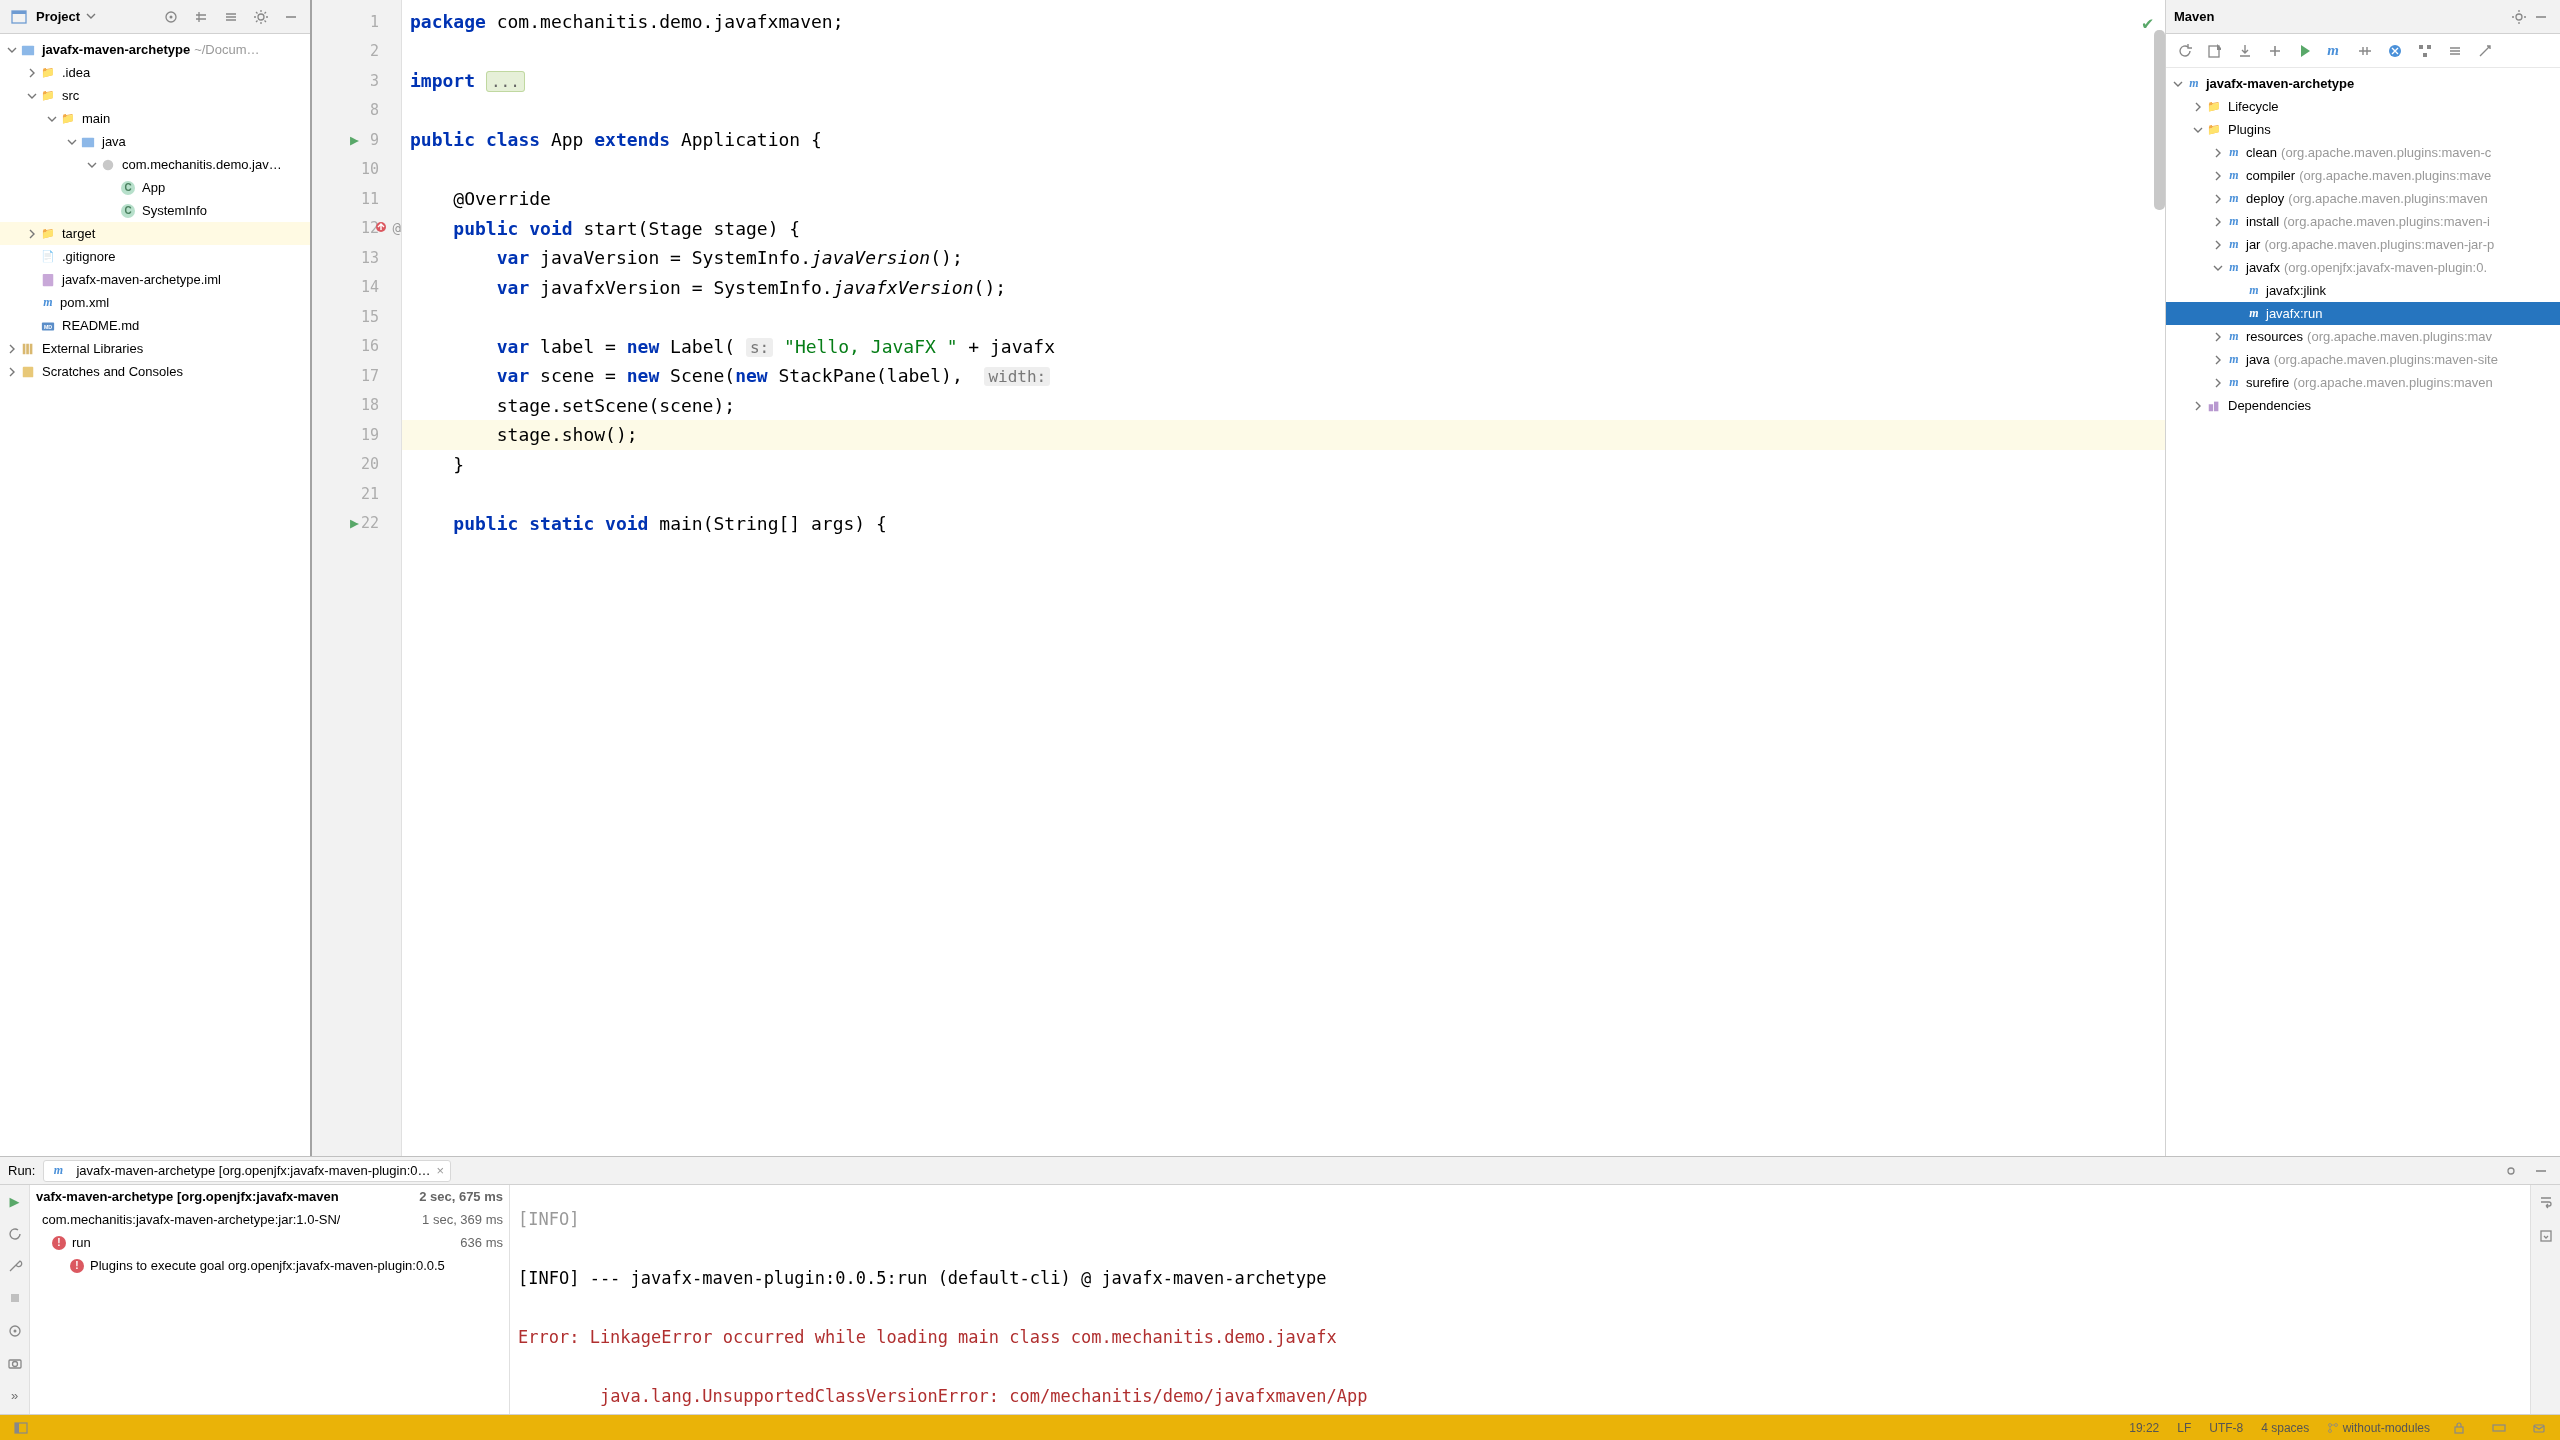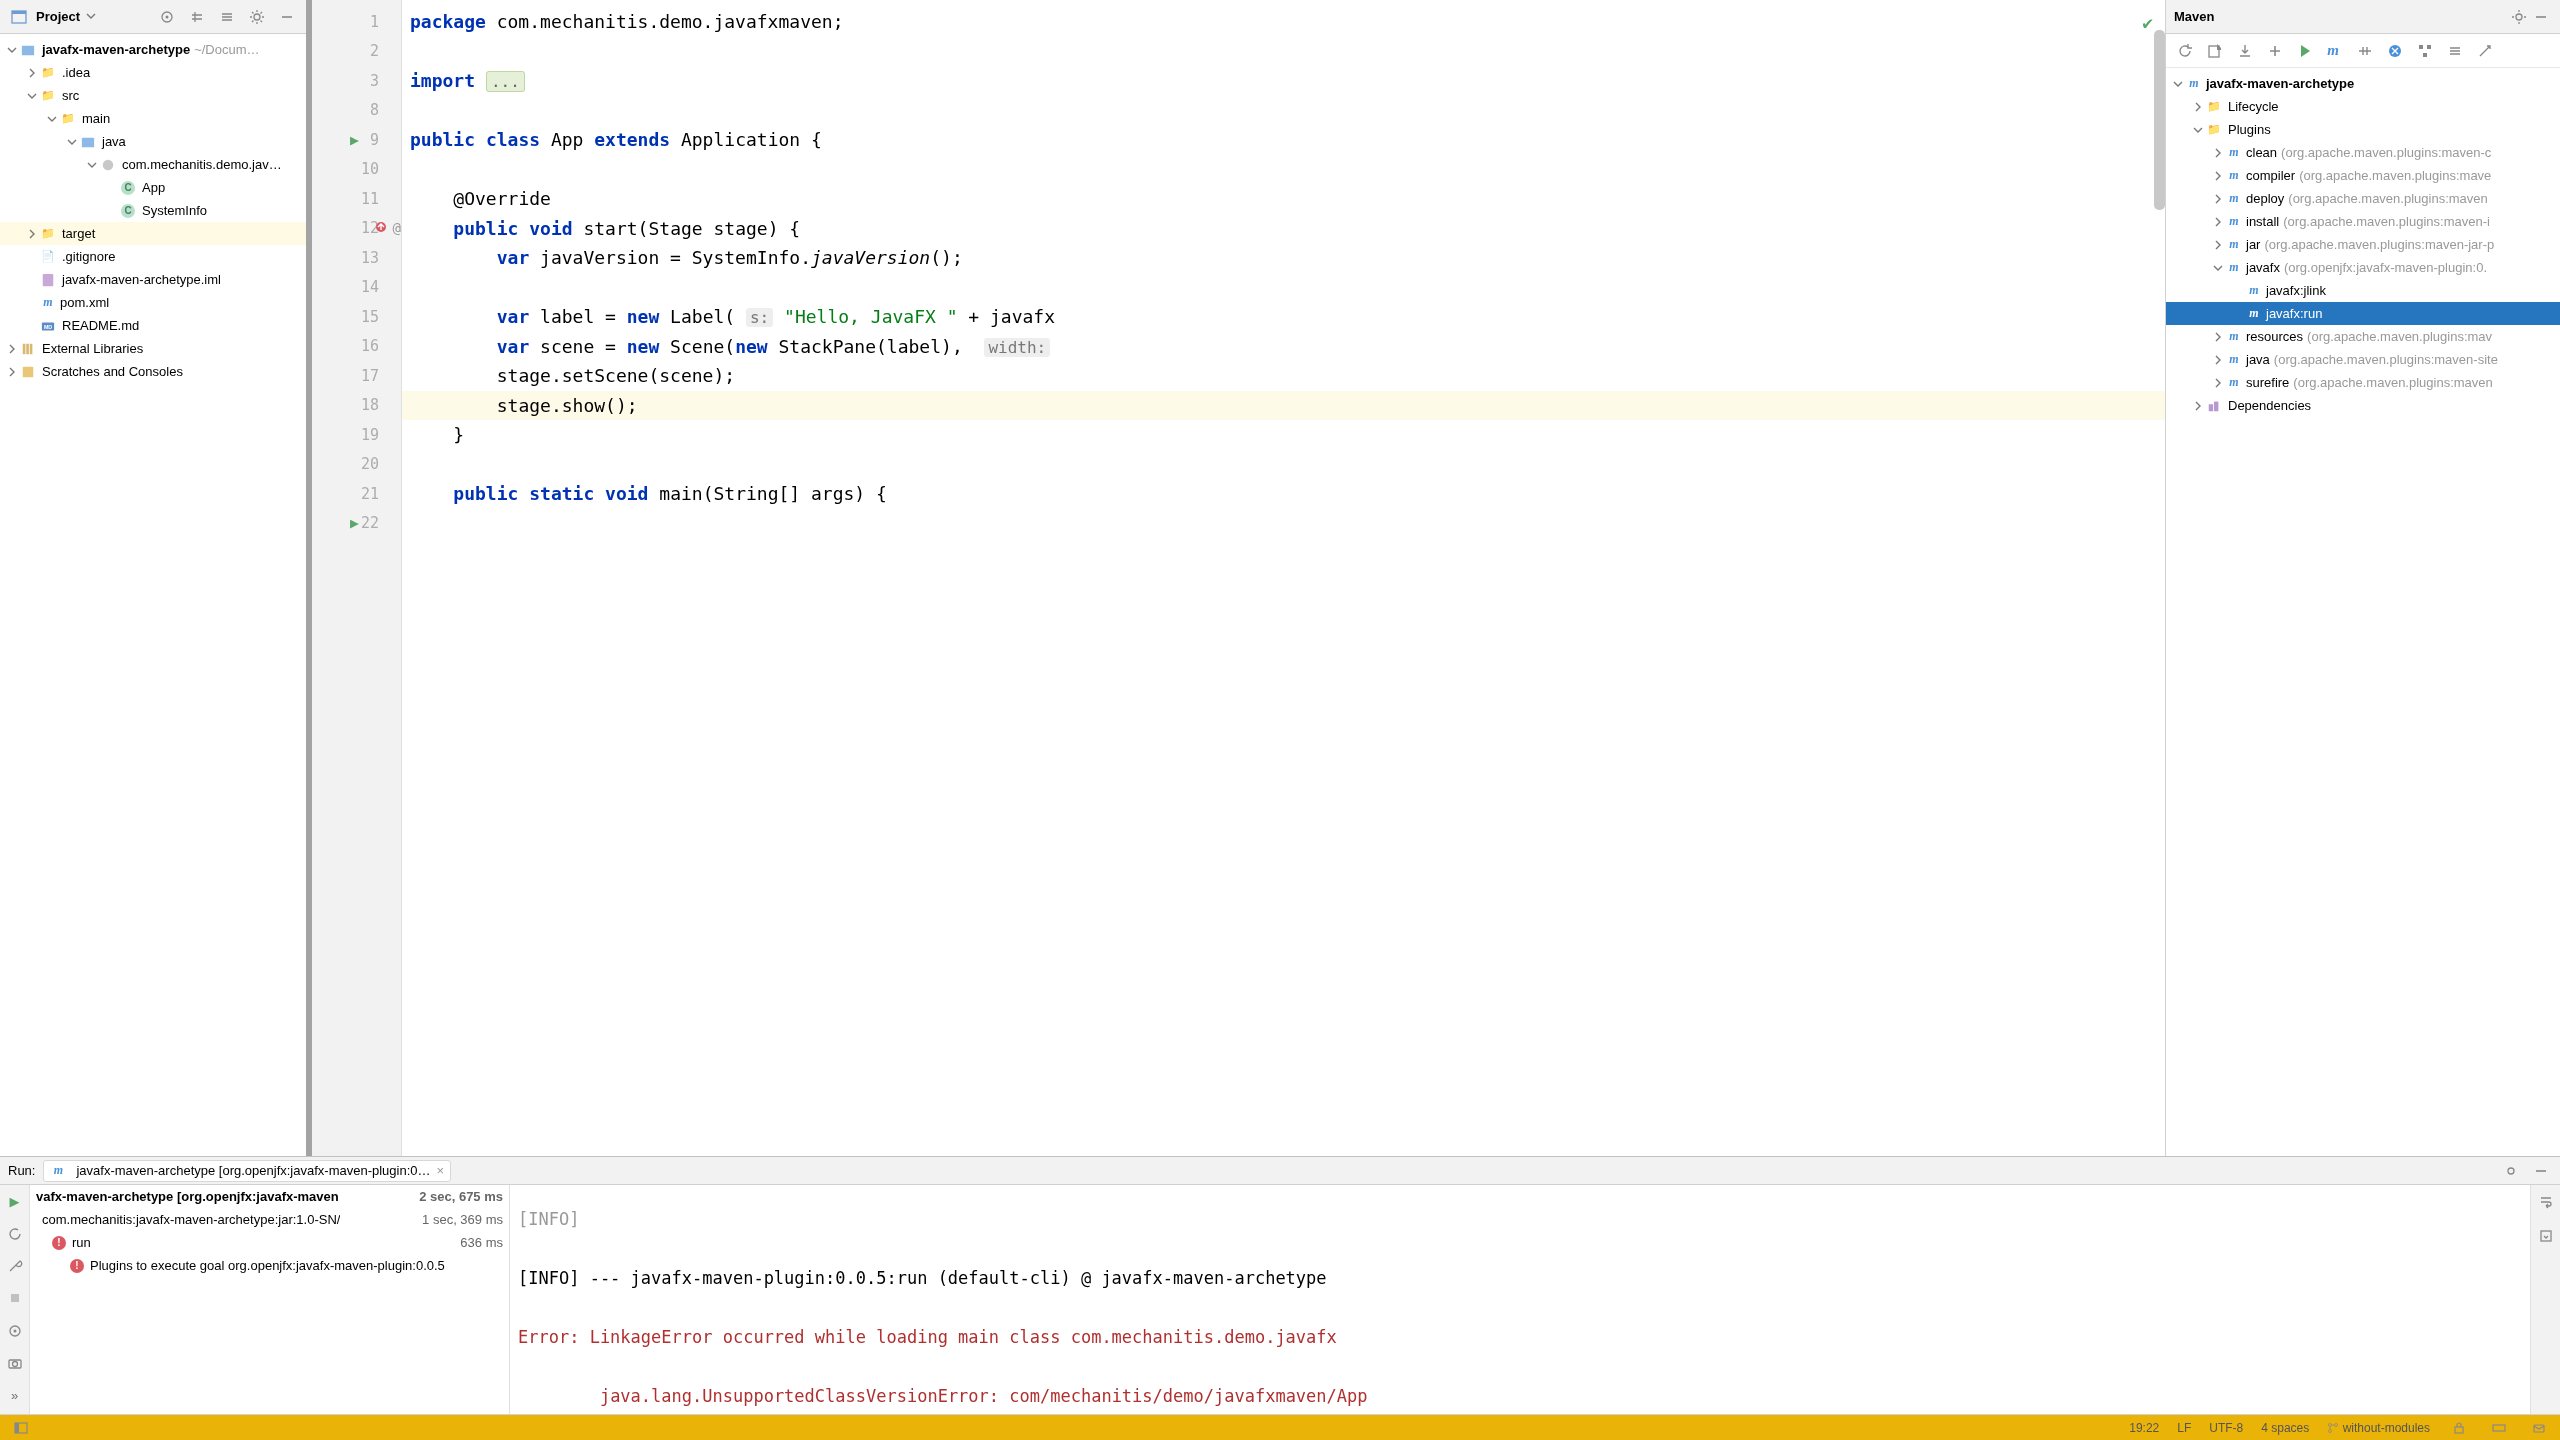--- a/index.html
+++ b/index.html
@@ -2,21 +2,21 @@
 <html><head>
 <meta charset="utf-8">
 <style>
 * { margin: 0; padding: 0; box-sizing: border-box; }
 body { font-family: -apple-system, BlinkMacSystemFont, "Segoe UI", sans-serif; font-size: 13px; color: #000; background: #fff; height: 100vh; overflow: hidden; display: flex; flex-direction: column; }
 
 
 .main-area { flex: 1; display: flex; min-height: 0; border-bottom: 1px solid #c0c0c0; }
 
 
-.project-panel { width: 312px; display: flex; flex-direction: column; background: #fff; border-right: 6px solid #a3a3a3; }
+.project-panel { width: 312px; display: flex; flex-direction: column; background: #fff; border-right: 2px solid #a3a3a3; }
 .panel-header { height: 34px; display: flex; align-items: center; padding: 0 8px; border-bottom: 1px solid #d1d1d1; background: #f2f2f2; }
 .panel-title-wrap { display: flex; align-items: center; gap: 6px; flex: 1; }
 .panel-title { font-weight: 600; }
 .panel-header-actions { display: flex; gap: 8px; align-items: center; }
 .icon-btn { width: 22px; height: 22px; display: flex; align-items: center; justify-content: center; color: #6e6e6e; cursor: pointer; }
 .icon-btn svg { width: 16px; height: 16px; }
 
 .tree { flex: 1; overflow: auto; padding: 4px 0; }
 .tree-row { display: flex; align-items: center; height: 23px; padding-left: 4px; white-space: nowrap; cursor: pointer; }
 .tree-row.hl { background: #fffae3; }
@@ -342,20 +342,21 @@
       <div class="editor-scroll"></div>
       <div class="code-line"><span class="kw">package</span><span> com.mechanitis.demo.javafxmaven;</span></div>
       <div class="code-line"></div>
       <div class="code-line"><span class="kw">import</span> <span class="fold-marker">...</span></div>
       <div class="code-line"></div>
       <div class="code-line"><span class="kw">public</span> <span class="kw">class</span><span> App </span><span class="kw">extends</span><span> Application {</span></div>
       <div class="code-line"></div>
       <div class="code-line">    <span class="ann">@Override</span></div>
       <div class="code-line">    <span class="kw">public</span> <span class="kw">void</span><span> start(Stage stage) {</span></div>
       <div class="code-line">        <span class="kw">var</span><span> javaVersion = SystemInfo.</span><span class="fn">javaVersion</span><span>();</span></div>
+      <div class="code-line">        <span class="kw">var</span><span> javafxVersion = SystemInfo.</span><span class="fn">javafxVersion</span><span>();</span></div>
       <div class="code-line"></div>
       <div class="code-line">        <span class="kw">var</span><span> label = </span><span class="kw">new</span><span> Label( </span><span class="hint">s:</span> <span class="str">"Hello, JavaFX "</span><span> + javafx</span></div>
       <div class="code-line">        <span class="kw">var</span><span> scene = </span><span class="kw">new</span><span> Scene(</span><span class="kw">new</span><span> StackPane(label),  </span><span class="hint">width:</span></div>
       <div class="code-line">        <span>stage.setScene(scene);</span></div>
       <div class="code-line hl">        <span>stage.show();</span></div>
       <div class="code-line">    <span>}</span></div>
       <div class="code-line"></div>
       <div class="code-line">    <span class="kw">public</span> <span class="kw">static</span> <span class="kw">void</span><span> main(String[] args) {</span></div>
     </div>
   </div>

